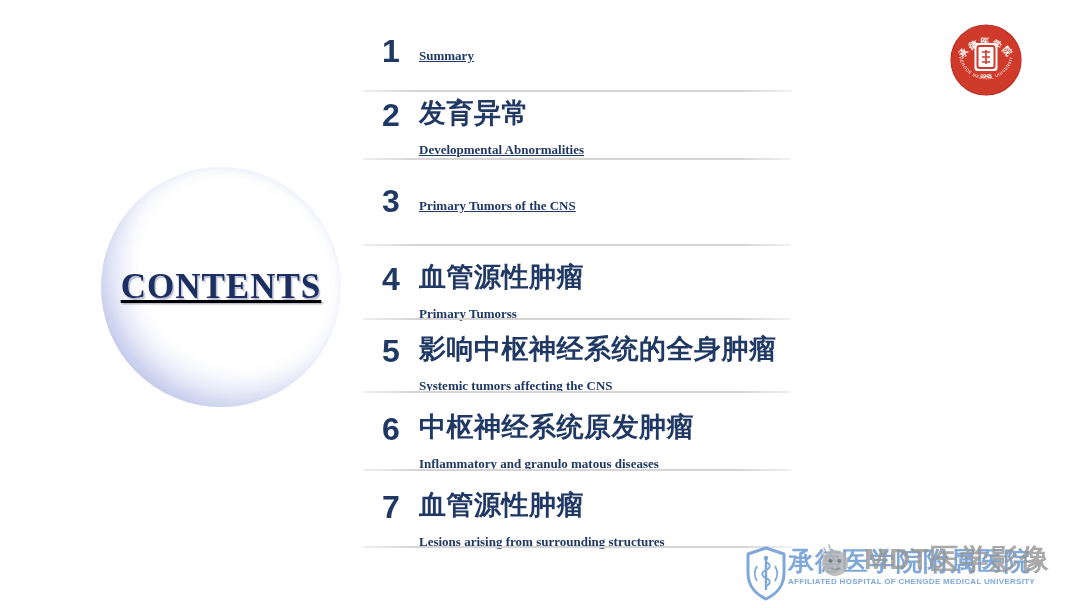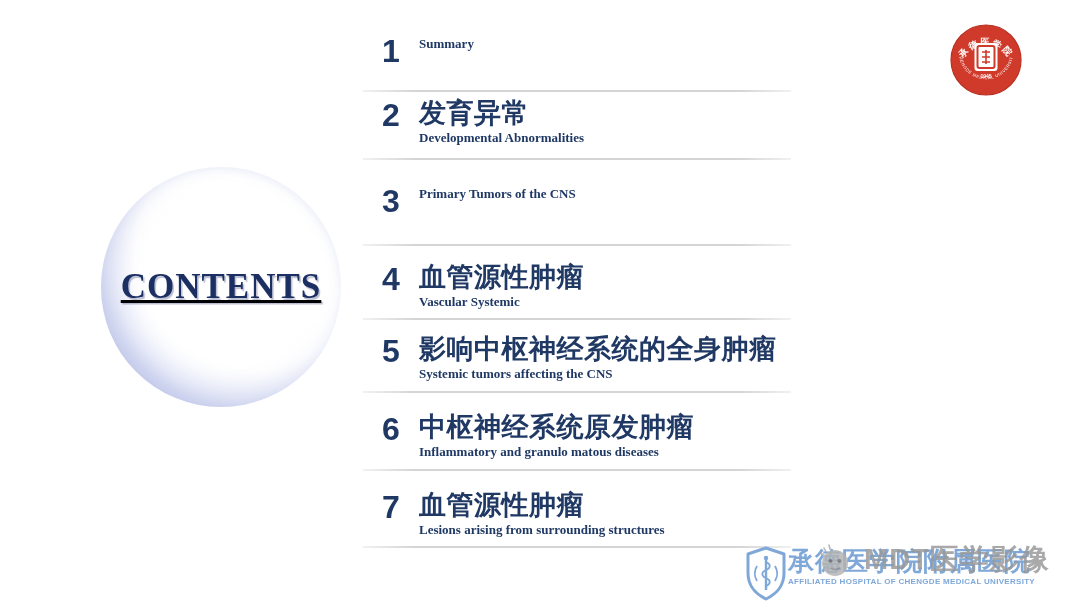--- a/index.html
+++ b/index.html
@@ -43,21 +43,21 @@
     width:56px;flex:0 0 56px;text-align:center;
     font-weight:bold;font-size:32px;line-height:34px;color:#1f3864;
   }
   .toc-texts{flex:1;min-width:0;}
   .toc-zh{
     font-weight:bold;font-size:27px;line-height:30px;
     letter-spacing:.5px;color:#1f3864;white-space:nowrap;
   }
   .toc-en{
     font-family:"Liberation Serif",serif;font-weight:bold;
-    font-size:13px;line-height:15px;margin-top:2px;color:#1f3864;white-space:nowrap;
+    font-size:13px;line-height:15px;margin-top:14px;color:#1f3864;white-space:nowrap;text-decoration:underline;
   }
 
   
   .seal{position:absolute;left:948px;top:22px;width:76px;height:76px;}
 
   
   .footer{position:absolute;left:744px;top:546px;display:flex;align-items:flex-start;}
   .shield{width:44px;height:55px;flex:0 0 44px;}
   .hospital{margin-left:0;padding-top:1px;}
   .hospital-zh{
@@ -128,21 +128,21 @@
       <div class="toc-num">3</div>
       <div class="toc-texts">
         <div class="toc-en">Primary Tumors of the CNS</div>
       </div>
     </div>
 
     <div class="toc-item">
       <div class="toc-num">4</div>
       <div class="toc-texts">
         <div class="toc-zh">血管源性肿瘤</div>
-        <div class="toc-en">Vascular Systemic</div>
+        <div class="toc-en">Primary Tumorss</div>
       </div>
     </div>
 
     <div class="toc-item">
       <div class="toc-num">5</div>
       <div class="toc-texts">
         <div class="toc-zh">影响中枢神经系统的全身肿瘤</div>
         <div class="toc-en">Systemic tumors affecting the CNS</div>
       </div>
     </div>

